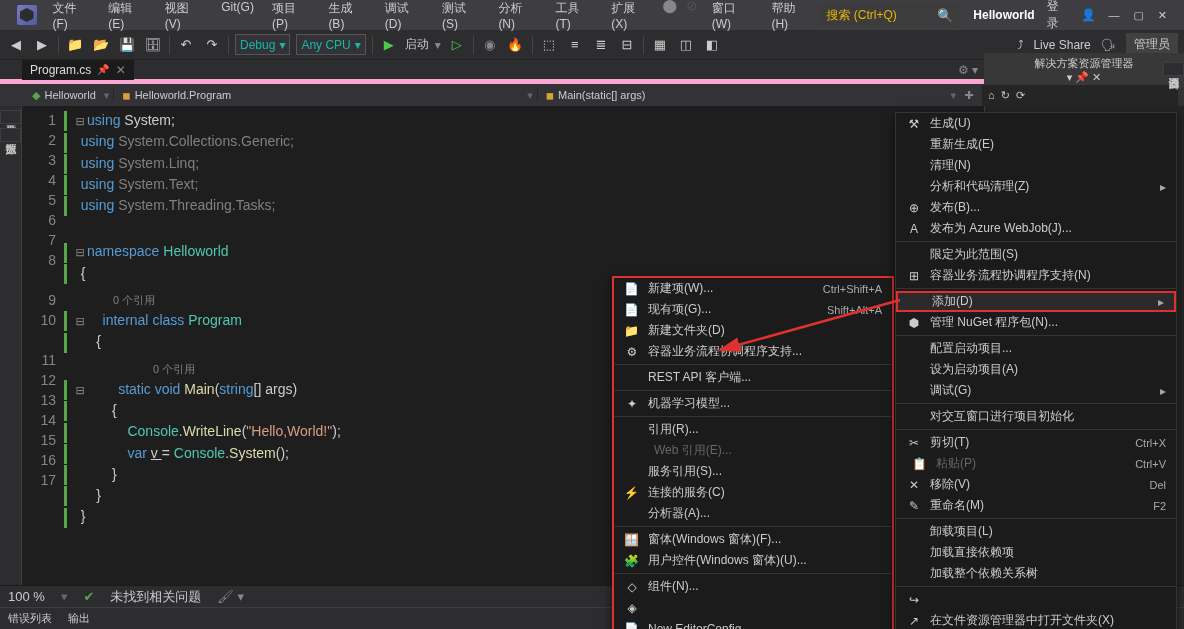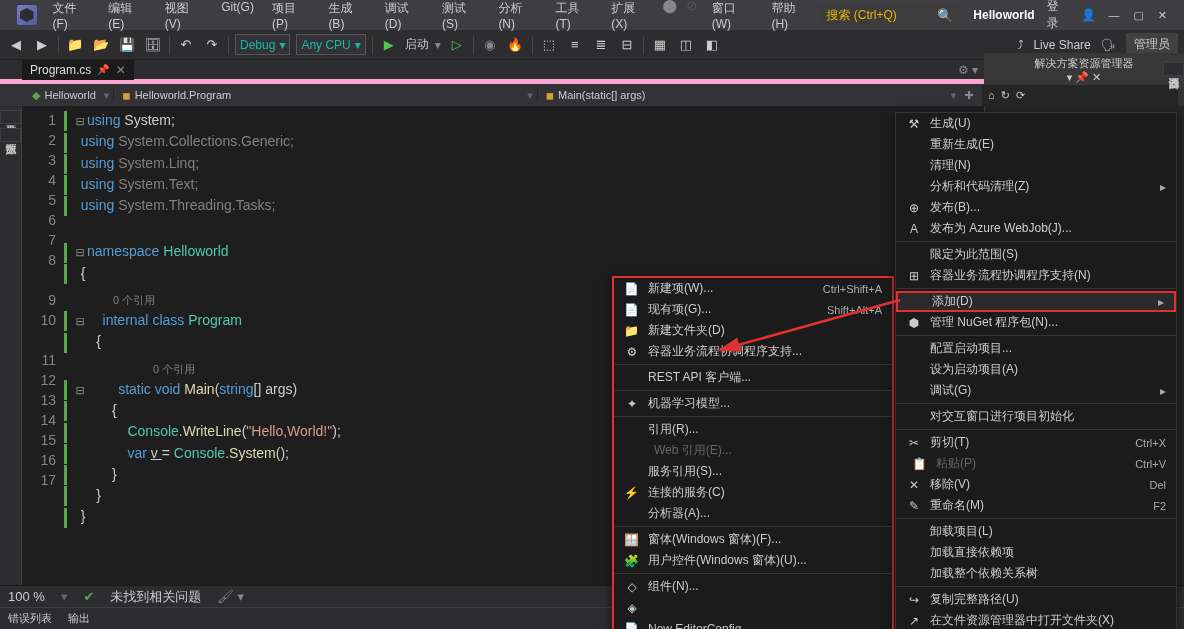--- a/index.html
+++ b/index.html
@@ -391,21 +391,20 @@
       <span class="ico"></span>
       <span class="lbl">加载直接依赖项</span>
     </div>
     <div class="mitem">
       <span class="ico"></span>
       <span class="lbl">加载整个依赖关系树</span>
     </div>
     <div class="msep"></div>
     <div class="mitem">
       <span class="ico">↪</span>
-      <span class="lbl">复制完整路径(U)</span>
     </div>
     <div class="mitem">
       <span class="ico">↗</span>
       <span class="lbl">在文件资源管理器中打开文件夹(X)</span>
     </div>
   </div>
 
 <svg class="redarrow" width="220" height="80">
   <defs>
       <marker id="ah" markerWidth="10" markerHeight="10" refX="8" refY="3" orient="auto">

